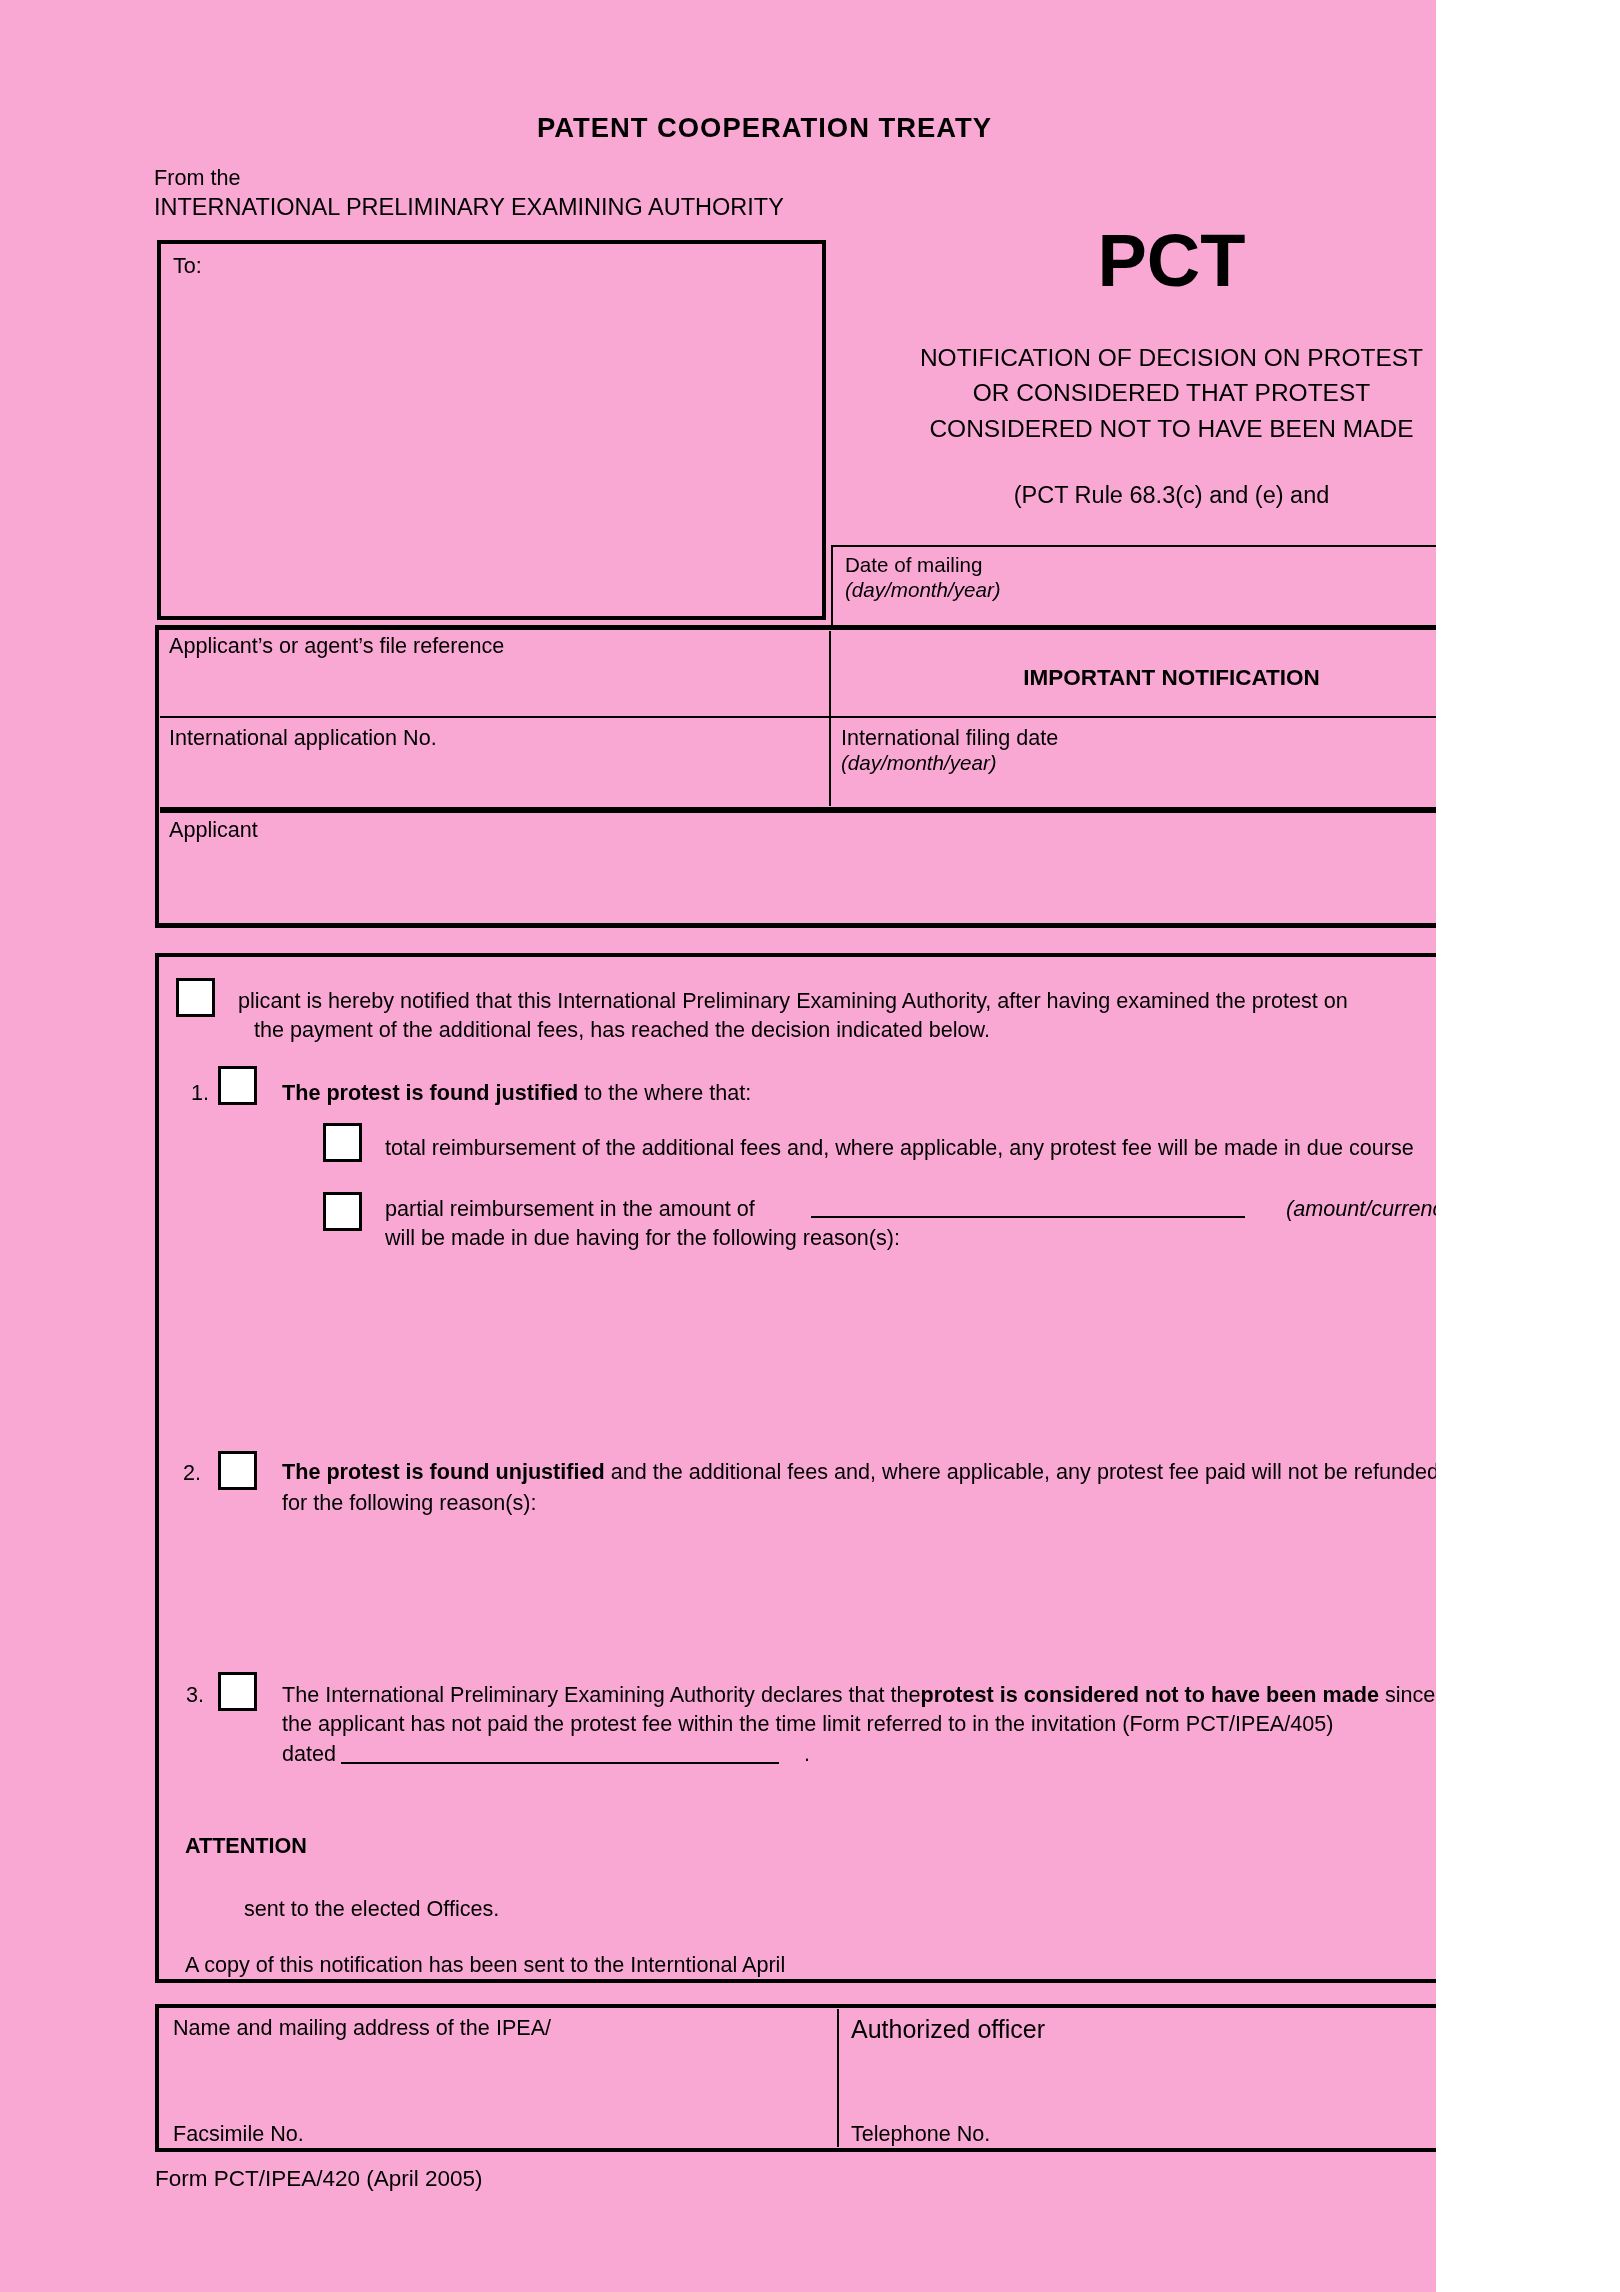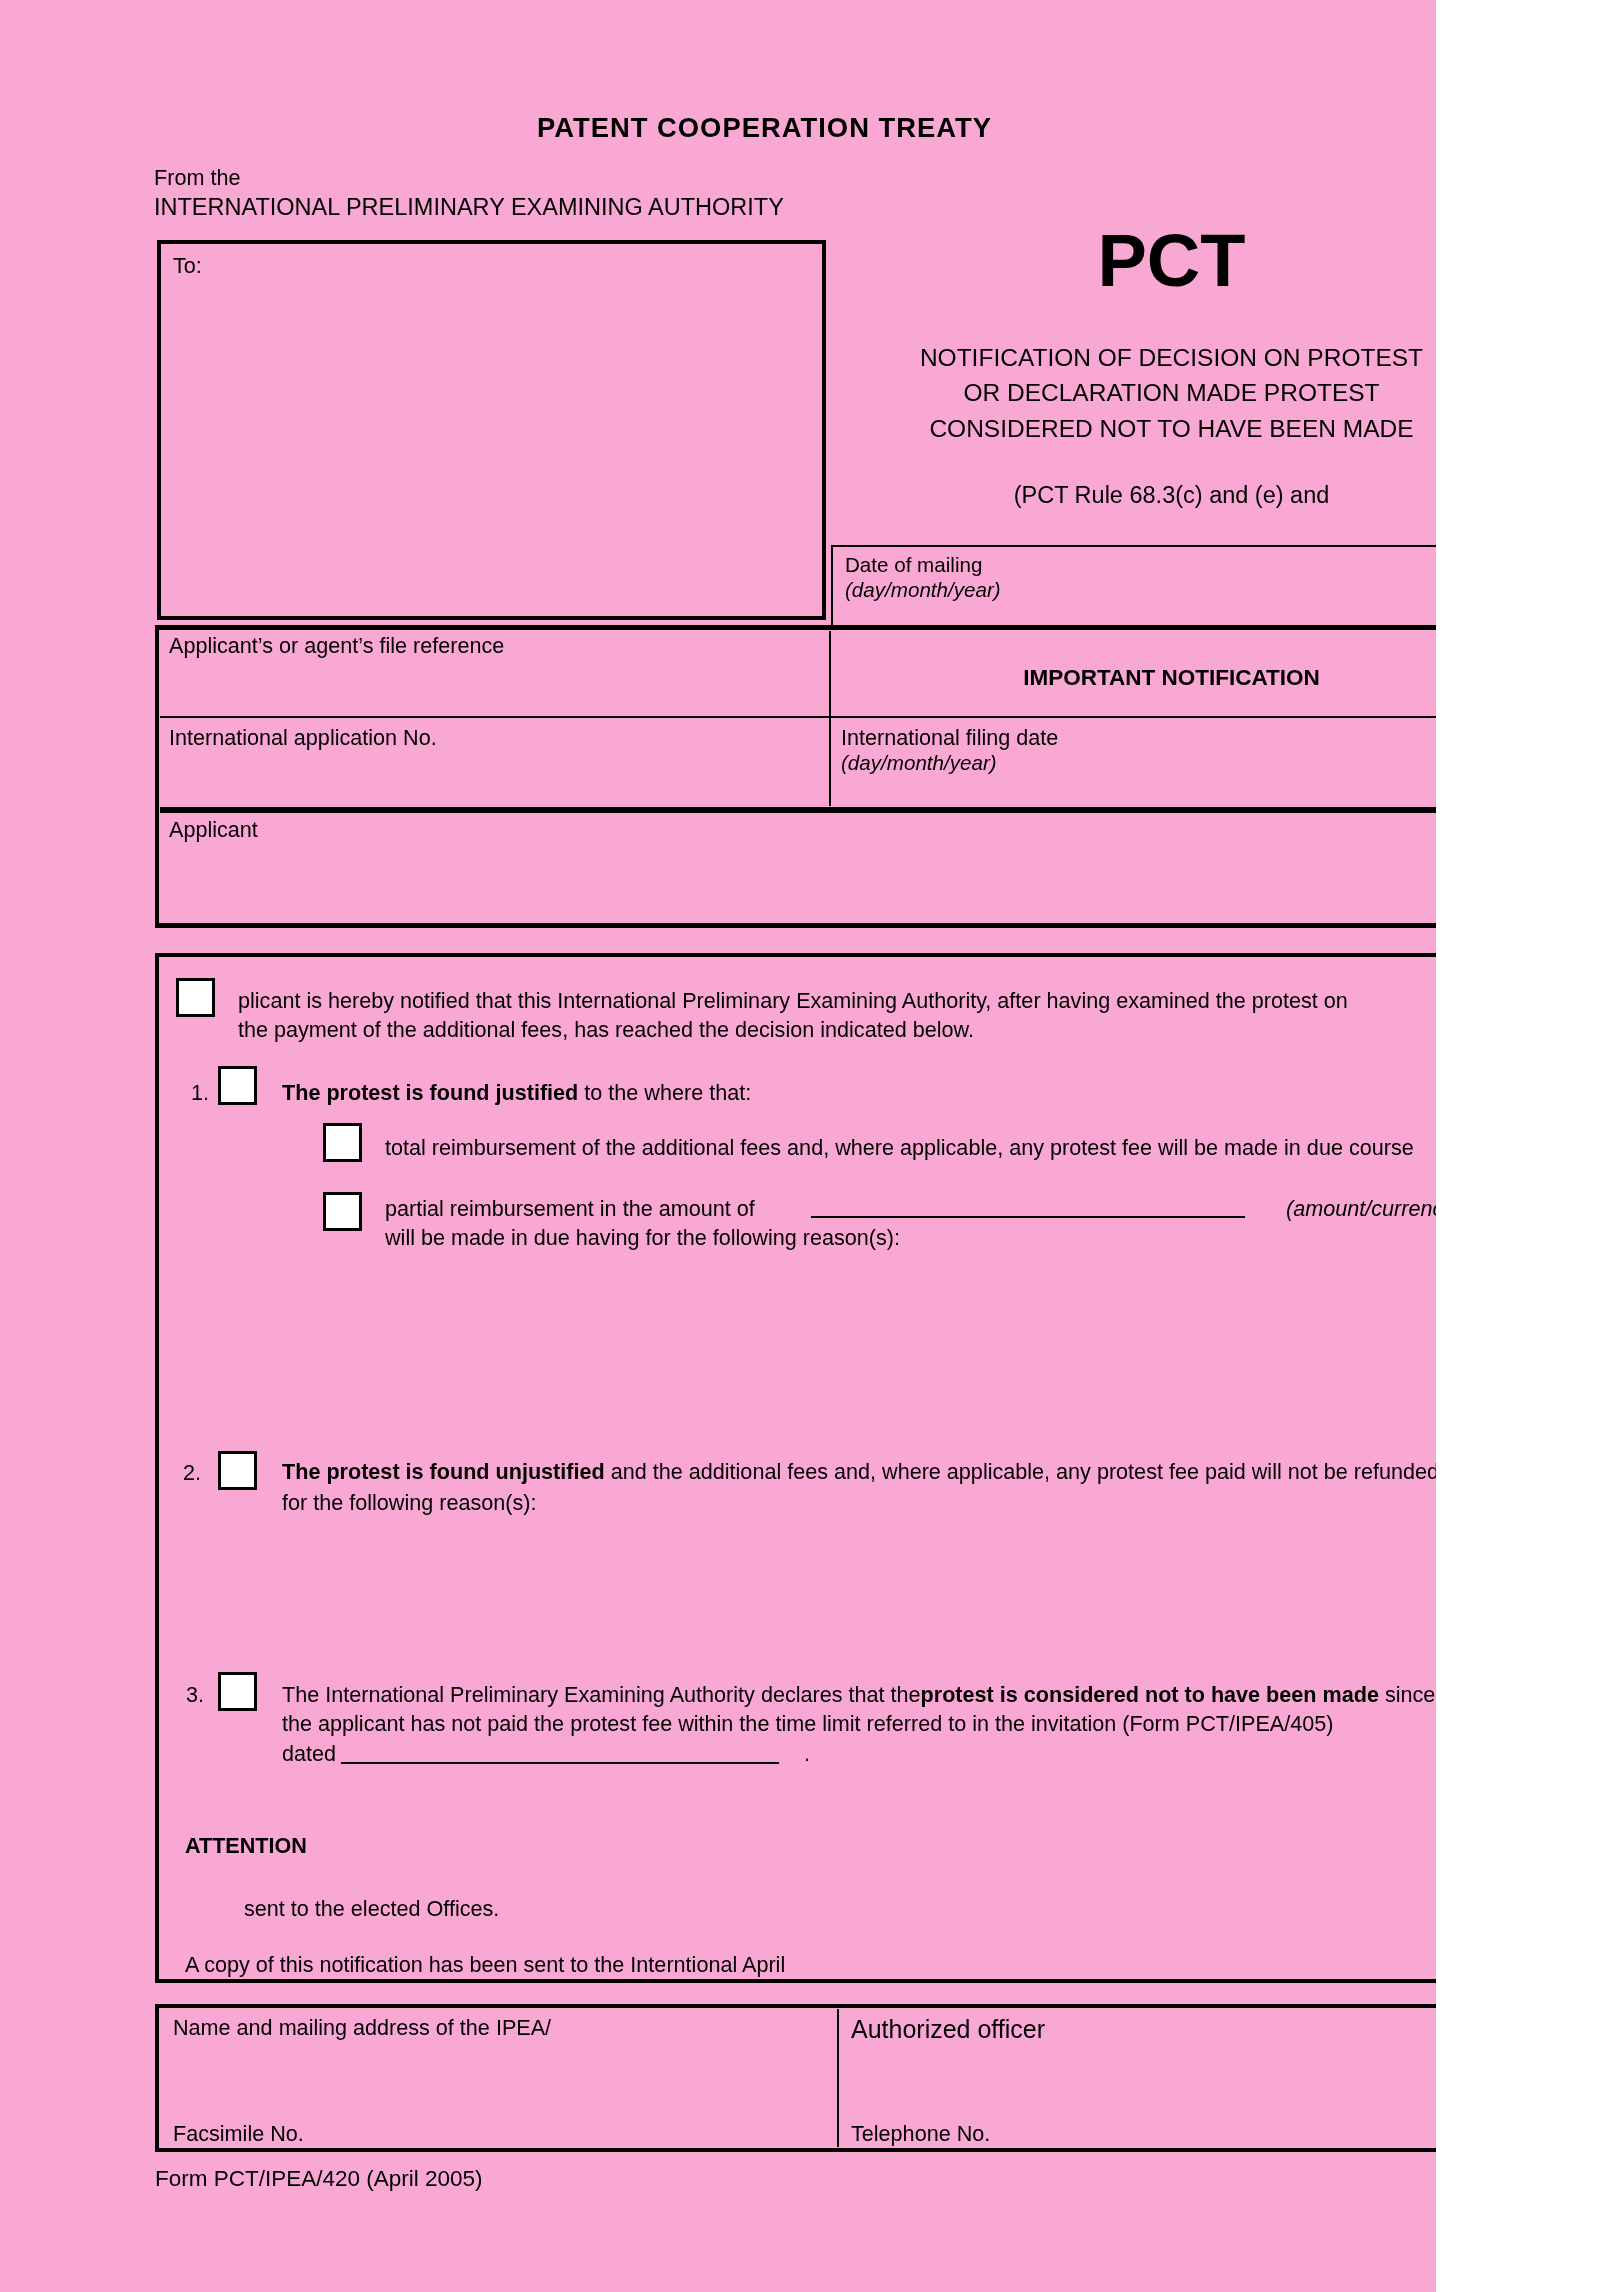--- a/index.html
+++ b/index.html
@@ -43,21 +43,21 @@
 
   <div class="abs" style="left:154px; top:165px; font-size:21.6px;">From the</div>
   <div class="abs" style="left:154px; top:194px; font-size:23.5px;">INTERNATIONAL PRELIMINARY EXAMINING AUTHORITY</div>
 
   <div class="abs box" style="left:157px; top:240px; width:669px; height:380px;"></div>
   <div class="abs" style="left:173px; top:253px; font-size:21.6px;">To:</div>
 
   <div class="abs b center" style="left:829px; top:222px; width:685px; font-size:74px; line-height:78px;">PCT</div>
 
   <div class="abs center" style="left:829px; top:344px; width:685px; font-size:24.5px; line-height:27.4px;">NOTIFICATION OF DECISION ON PROTEST</div>
-  <div class="abs center" style="left:829px; top:379px; width:685px; font-size:24.5px; line-height:27.4px;">OR DECLARATION MADE PROTEST</div>
+  <div class="abs center" style="left:829px; top:379px; width:685px; font-size:24.5px; line-height:27.4px;">OR CONSIDERED THAT PROTEST</div>
   <div class="abs center" style="left:829px; top:415px; width:685px; font-size:24.5px; line-height:27.4px;">CONSIDERED NOT TO HAVE BEEN MADE</div>
 
   <div class="abs center" style="left:829px; top:482px; width:685px; font-size:23.5px; line-height:27.4px;">(PCT Rule 68.3(c) and (e) and</div>
 
   <div class="abs" style="left:831px; top:545px; width:683px; height:80px; border:2.9px solid #000; border-bottom:none;"></div>
   <div class="abs" style="left:845px; top:553px; font-size:20.6px;">Date of mailing</div>
   <div class="abs i" style="left:845px; top:578px; font-size:20.6px;">(day/month/year)</div>
 
   <div class="abs" style="left:155px; top:625px; width:1359px; height:303px; border:4.9px solid #000; border-top-width:5.9px; border-bottom-width:5.9px;"></div>
   <div class="hline" style="left:160px; top:716px; width:1350px; height:2px;"></div>
@@ -70,21 +70,21 @@
   <div class="abs" style="left:169px; top:725px; font-size:21.6px;">International application No.</div>
   <div class="abs" style="left:841px; top:725px; font-size:21.6px;">International filing date</div>
   <div class="abs i" style="left:841px; top:751px; font-size:20.6px;">(day/month/year)</div>
 
   <div class="abs" style="left:169px; top:817px; font-size:21.6px;">Applicant</div>
 
   <div class="abs box" style="left:155px; top:953px; width:1359px; height:1030px;"></div>
 
   <div class="checkbox" style="left:176px; top:978px;"></div>
   <div class="abs t22 nowrap" style="left:238px; top:986px;">plicant is hereby notified that this International Preliminary Examining Authority, after having examined the protest on</div>
-  <div class="abs t22 nowrap" style="left:238px; top:1015px;">the payment of the additional fees, has reached the decision indicated below.</div>
+  <div class="abs t22 nowrap" style="left:254px; top:1015px;">the payment of the additional fees, has reached the decision indicated below.</div>
 
   <div class="abs t22" style="left:191px; top:1078px;">1.</div>
   <div class="checkbox" style="left:218px; top:1066px;"></div>
   <div class="abs t22 nowrap" style="left:282px; top:1078px;"><span class="b">The protest is found justified</span><span> to the where that:</span></div>
 
   <div class="checkbox" style="left:323px; top:1123px;"></div>
   <div class="abs t22 nowrap" style="left:385px; top:1133px;">total reimbursement of the additional fees and, where applicable, any protest fee will be made in due course</div>
 
   <div class="checkbox" style="left:323px; top:1192px;"></div>
   <div class="abs t22 nowrap" style="left:385px; top:1194px;">partial reimbursement in the amount of</div>

